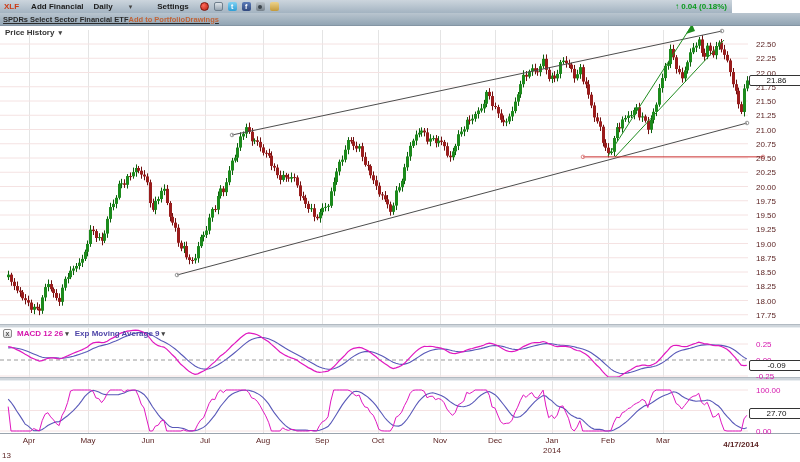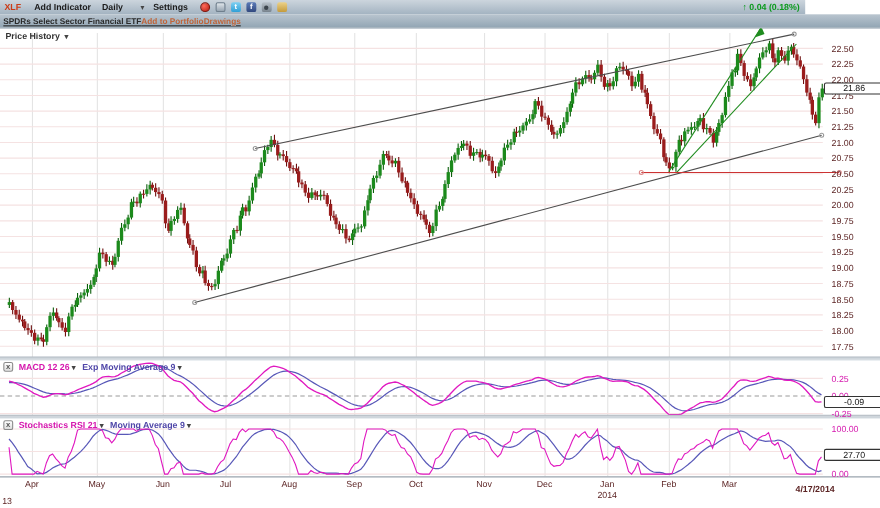--- a/index.html
+++ b/index.html
@@ -37,24 +37,24 @@
            border-radius:2px;z-index:6;font-size:8px;color:#111;display:flex;align-items:center;
            justify-content:center;box-sizing:border-box;font-weight:normal;}
   #chart-svg{position:absolute;left:0;top:26px;}
 </style>
 </head>
 <body>
 <div id="app">
 
   <div id="row1">
     <span class="tb-item symbol">XLF</span>
-    <span class="tb-item">Add Indicator</span>
+    <span class="tb-item">Add Financial</span>
     <span class="tb-item" style="margin-right:14px;">Daily</span>
     <span class="caret">▾</span>
-    <span class="tb-item" style="margin-left:8px;">Settings</span>
+    <span class="tb-item" style="margin-left:25px;">Settings</span>
     <span class="icon i-clock"></span>
     <span class="icon i-print"></span>
     <span class="icon i-tw">t</span>
     <span class="icon i-fb">f</span>
     <span class="icon i-cam"></span>
     <span class="icon i-chat"></span>
     <span id="quote"><span>↑</span> <span>0.04 (0.18%)</span></span>
   </div>
 
   <div id="row2">
@@ -68,27 +68,20 @@
   </div>
 
   <div class="panel-header" style="top:329px;">
     <span class="x-btn">x</span>
     <span class="ind-title">MACD 12 26</span>
     <span class="caret">▾</span>
     <span class="ind-overlay">Exp Moving Average 9</span>
     <span class="caret">▾</span>
   </div>
 
-  <div class="panel-header" style="top:382px;">
-    <span class="x-btn">x</span>
-    <span class="ind-title">Stochastics RSI 21</span>
-    <span class="caret">▾</span>
-    <span class="ind-overlay">Moving Average 9</span>
-    <span class="caret">▾</span>
-  </div>
 
   <div class="val-box" id="price-box" style="top: 74.98px;">21.86</div>
   <div class="val-box" id="macd-box" style="top: 360px;">-0.09</div>
   <div class="val-box" id="stoch-box" style="top: 407.681px;">27.70</div>
 
   <svg id="chart-svg" width="800" height="436">
       <rect x="0" y="0" width="800" height="436" fill="#ffffff"></rect>
       <g>
         <line x1="29.5" y1="4" x2="29.5" y2="407" stroke="#e4e4e4" stroke-width="1"></line>
         <line x1="88.5" y1="4" x2="88.5" y2="407" stroke="#e4e4e4" stroke-width="1"></line>

